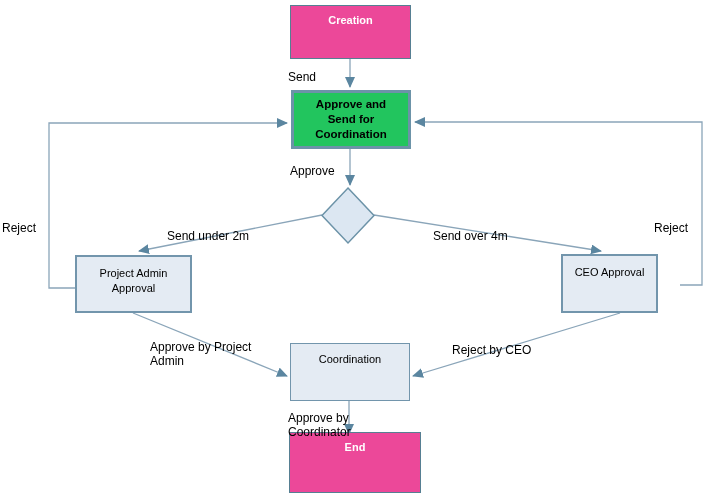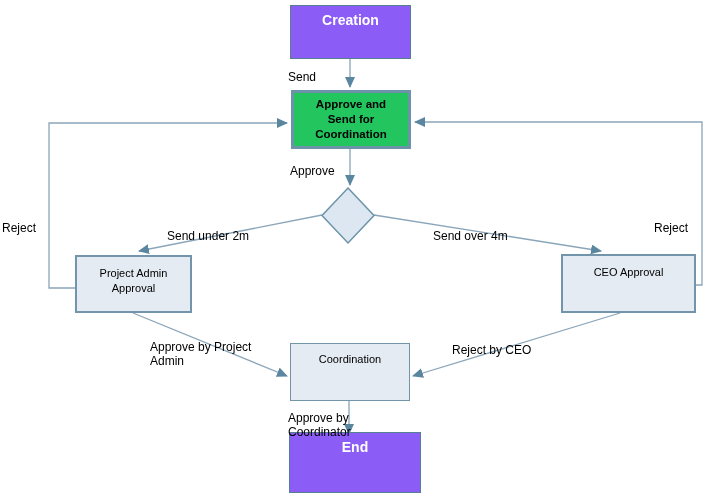--- a/index.html
+++ b/index.html
@@ -5,22 +5,22 @@
   html,body{margin:0;padding:0;background:#fff;}
   .canvas{
     position:relative;width:705px;height:498px;background:#ffffff;
     font-family:"Liberation Sans","DejaVu Sans",sans-serif;overflow:hidden;
   }
   .edges{position:absolute;left:0;top:0;width:705px;height:498px;}
   .edges line,.edges polyline{stroke:#8AA5B9;stroke-width:1.3;fill:none;}
   .node{position:absolute;box-sizing:border-box;text-align:center;font-size:11px;color:#000;}
   .node .lbl{white-space:pre-line;line-height:15px;display:block;}
   .terminal{
-    background:#8b5cf6;border:1px solid #567F92;color:#ffffff;
-    font-weight:bold;font-size:14px;padding-top:7px;
+    background:#ec4899;border:1px solid #567F92;color:#ffffff;
+    font-weight:bold;font-size:11px;padding-top:7px;
   }
   .task{
     background:#E4EBF3;border:2px solid #7295AC;padding-top:9px;line-height:17px;
   }
   .task.thin{border-width:1px;padding-top:8px;}
   .highlight{
     background:#22c55e;border:3px solid #6C93A8;font-weight:bold;font-size:11.5px;
     display:flex;align-items:center;justify-content:center;
   }
   .edge-label{
@@ -60,21 +60,21 @@
     <span class="lbl">Approve and
 Send for
 Coordination</span>
   </div>
 
   <div class="node task" style="left:75px;top:255px;width:117px;height:58px">
     <span class="lbl">Project Admin
 Approval</span>
   </div>
 
-  <div class="node task" style="left:561px;top:254px;width:135px;height:59px">
+  <div class="node task" style="left:561px;top:254px;width:97px;height:59px">
     <span class="lbl">CEO Approval</span>
   </div>
 
   <div class="node task thin" style="left:290px;top:343px;width:120px;height:58px">
     <span class="lbl">Coordination</span>
   </div>
 
   <div class="node terminal" style="left:289px;top:432px;width:132px;height:61px">
     <span class="lbl">End</span>
   </div>

